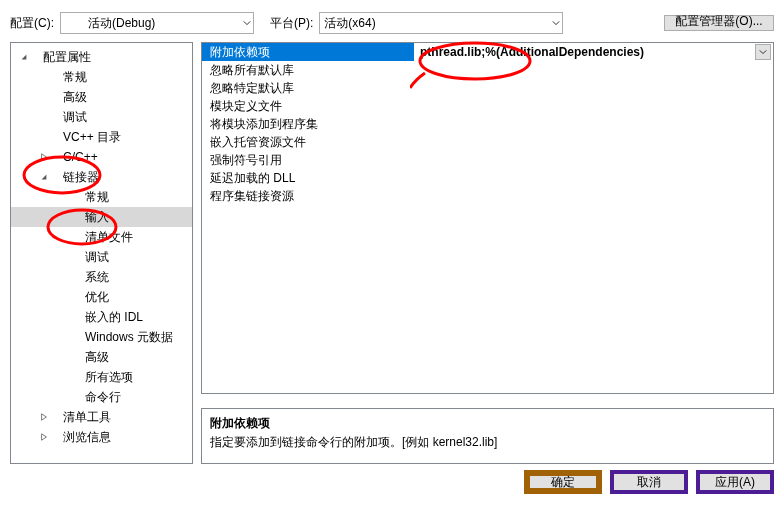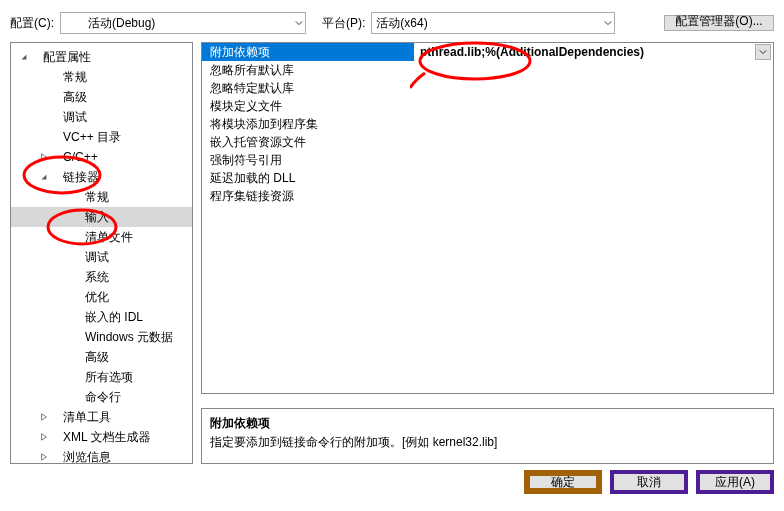--- a/index.html
+++ b/index.html
@@ -26,21 +26,21 @@
     }
     .dropdown {
       height: 22px;
       border: 1px solid #adadad;
       background: #fff;
       display: flex;
       align-items: center;
       padding: 0 4px;
       position: relative;
     }
-    .dropdown1 { width: 246px; padding-left: 27px; }
+    .dropdown1 { width: 194px; padding-left: 27px; }
     .dropdown2 { width: 244px; }
     .dropdown-arrow {
       position: absolute;
       right: 2px;
       top: 50%;
       transform: translateY(-50%);
     }
     .config-btn {
       height: 16px;
       width: 110px;
@@ -282,26 +282,20 @@
       <div class="tree-item indent1">
         <span class="tree-toggle"><svg width="8" height="8" viewBox="0 0 10 10">
             <path d="M2 1 L8 5 L2 9 Z" fill="none" stroke="#595959"></path>
           </svg></span>
         <span>清单工具</span>
       </div>
       <div class="tree-item indent1">
         <span class="tree-toggle"><svg width="8" height="8" viewBox="0 0 10 10">
             <path d="M2 1 L8 5 L2 9 Z" fill="none" stroke="#595959"></path>
           </svg></span>
-        <span>XML 文档生成器</span>
-      </div>
-      <div class="tree-item indent1">
-        <span class="tree-toggle"><svg width="8" height="8" viewBox="0 0 10 10">
-            <path d="M2 1 L8 5 L2 9 Z" fill="none" stroke="#595959"></path>
-          </svg></span>
         <span>浏览信息</span>
       </div>
     </div>
   <div class="right-panel">
     <div class="grid-panel" id="grid-panel">
         <div class="grid-row selected">
           <div class="grid-label">附加依赖项</div>
           <div class="grid-value">
             <span style="font-weight: bold;">pthread.lib;%(AdditionalDependencies)</span>
             <div class="grid-value-dropdown">

